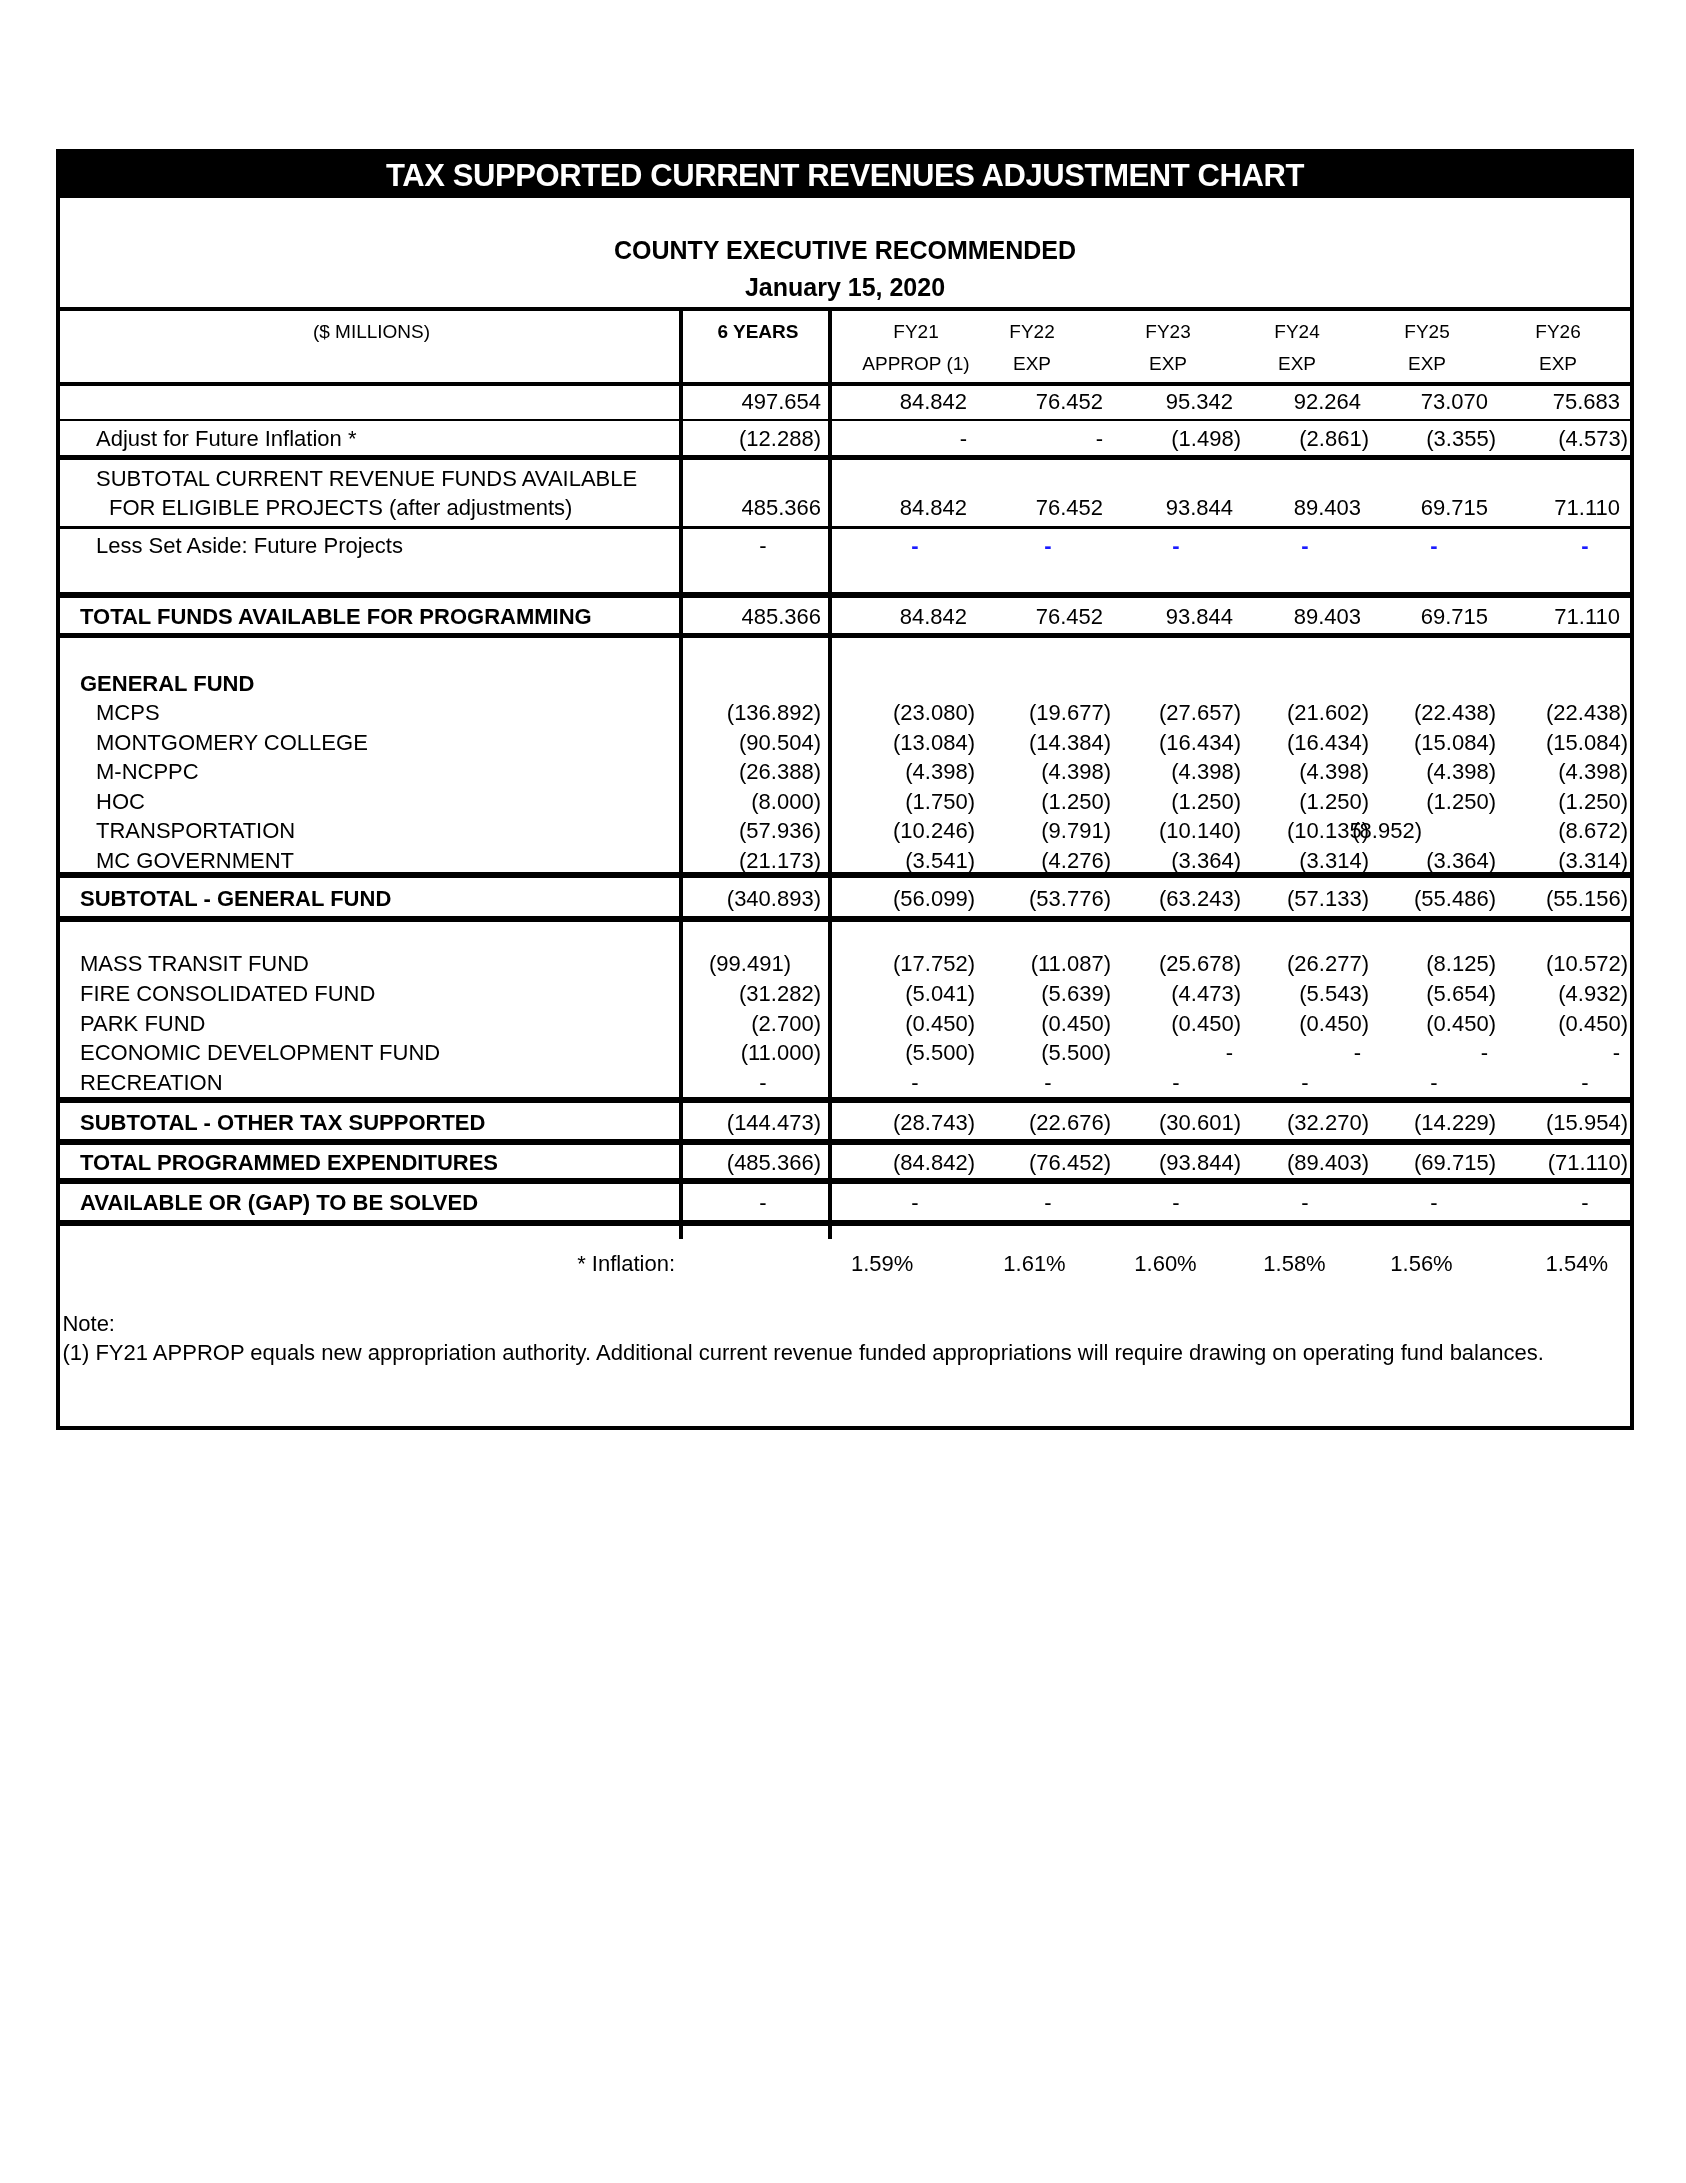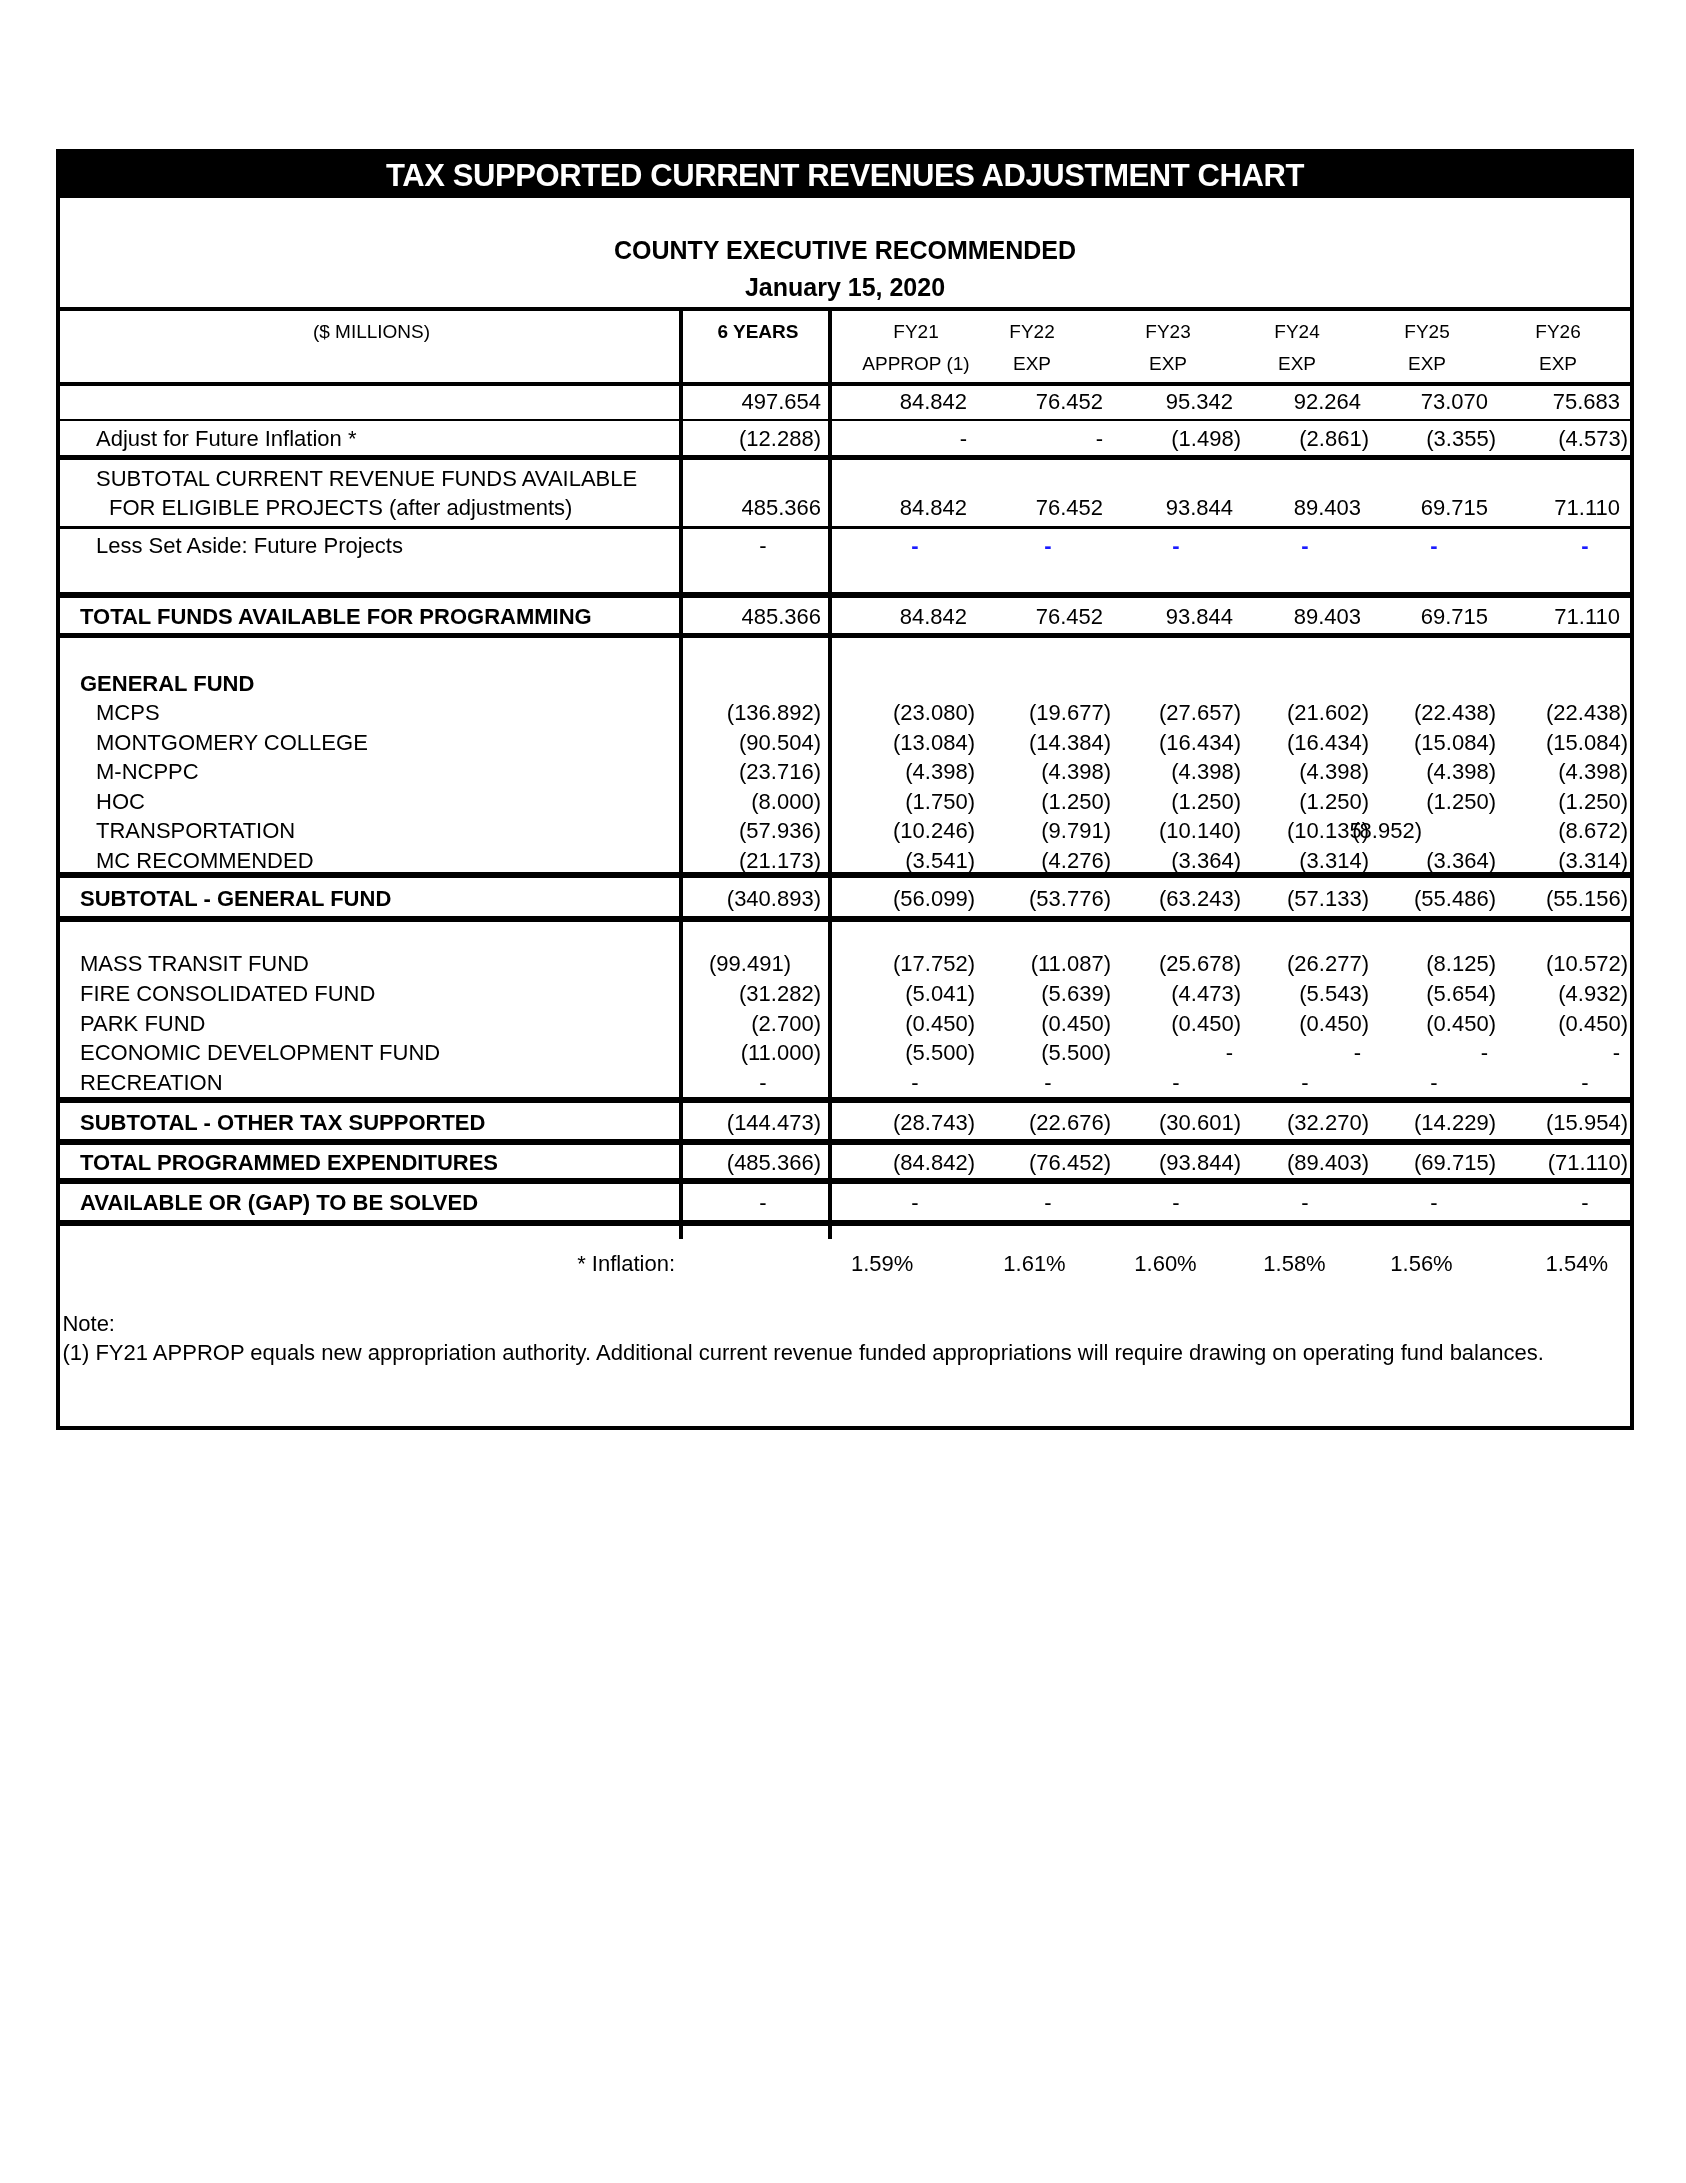--- a/index.html
+++ b/index.html
@@ -112,21 +112,21 @@
     <div class="cell num" style="left:1431px;width:137px;top:545px">(22.438)</div>
     <div class="cell lbl i1" style="top:575px">MONTGOMERY COLLEGE</div>
     <div class="cell num" style="left:615px;width:146px;top:575px">(90.504)</div>
     <div class="cell num" style="left:778px;width:137px;top:575px">(13.084)</div>
     <div class="cell num" style="left:914px;width:137px;top:575px">(14.384)</div>
     <div class="cell num" style="left:1044px;width:137px;top:575px">(16.434)</div>
     <div class="cell num" style="left:1172px;width:137px;top:575px">(16.434)</div>
     <div class="cell num" style="left:1299px;width:137px;top:575px">(15.084)</div>
     <div class="cell num" style="left:1431px;width:137px;top:575px">(15.084)</div>
     <div class="cell lbl i1" style="top:604px">M-NCPPC</div>
-    <div class="cell num" style="left:615px;width:146px;top:604px">(23.716)</div>
+    <div class="cell num" style="left:615px;width:146px;top:604px">(26.388)</div>
     <div class="cell num" style="left:778px;width:137px;top:604px">(4.398)</div>
     <div class="cell num" style="left:914px;width:137px;top:604px">(4.398)</div>
     <div class="cell num" style="left:1044px;width:137px;top:604px">(4.398)</div>
     <div class="cell num" style="left:1172px;width:137px;top:604px">(4.398)</div>
     <div class="cell num" style="left:1299px;width:137px;top:604px">(4.398)</div>
     <div class="cell num" style="left:1431px;width:137px;top:604px">(4.398)</div>
     <div class="cell lbl i1" style="top:634px">HOC</div>
     <div class="cell num" style="left:615px;width:146px;top:634px">(8.000)</div>
     <div class="cell num" style="left:778px;width:137px;top:634px">(1.750)</div>
     <div class="cell num" style="left:914px;width:137px;top:634px">(1.250)</div>
@@ -135,21 +135,21 @@
     <div class="cell num" style="left:1299px;width:137px;top:634px">(1.250)</div>
     <div class="cell num" style="left:1431px;width:137px;top:634px">(1.250)</div>
     <div class="cell lbl i1" style="top:663px">TRANSPORTATION</div>
     <div class="cell num" style="left:615px;width:146px;top:663px">(57.936)</div>
     <div class="cell num" style="left:778px;width:137px;top:663px">(10.246)</div>
     <div class="cell num" style="left:914px;width:137px;top:663px">(9.791)</div>
     <div class="cell num" style="left:1044px;width:137px;top:663px">(10.140)</div>
     <div class="cell num" style="left:1172px;width:137px;top:663px">(10.135)</div>
     <div class="cell num" style="left:1225px;width:137px;top:663px">(8.952)</div>
     <div class="cell num" style="left:1431px;width:137px;top:663px">(8.672)</div>
-    <div class="cell lbl i1" style="top:693px">MC RECOMMENDED</div>
+    <div class="cell lbl i1" style="top:693px">MC GOVERNMENT</div>
     <div class="cell num" style="left:615px;width:146px;top:693px">(21.173)</div>
     <div class="cell num" style="left:778px;width:137px;top:693px">(3.541)</div>
     <div class="cell num" style="left:914px;width:137px;top:693px">(4.276)</div>
     <div class="cell num" style="left:1044px;width:137px;top:693px">(3.364)</div>
     <div class="cell num" style="left:1172px;width:137px;top:693px">(3.314)</div>
     <div class="cell num" style="left:1299px;width:137px;top:693px">(3.364)</div>
     <div class="cell num" style="left:1431px;width:137px;top:693px">(3.314)</div>
     <div class="hline" style="top:719px;height:5.7px"></div>
     <div class="cell lbl b" style="top:731px">SUBTOTAL - GENERAL FUND</div>
     <div class="cell num" style="left:615px;width:146px;top:731px">(340.893)</div>

